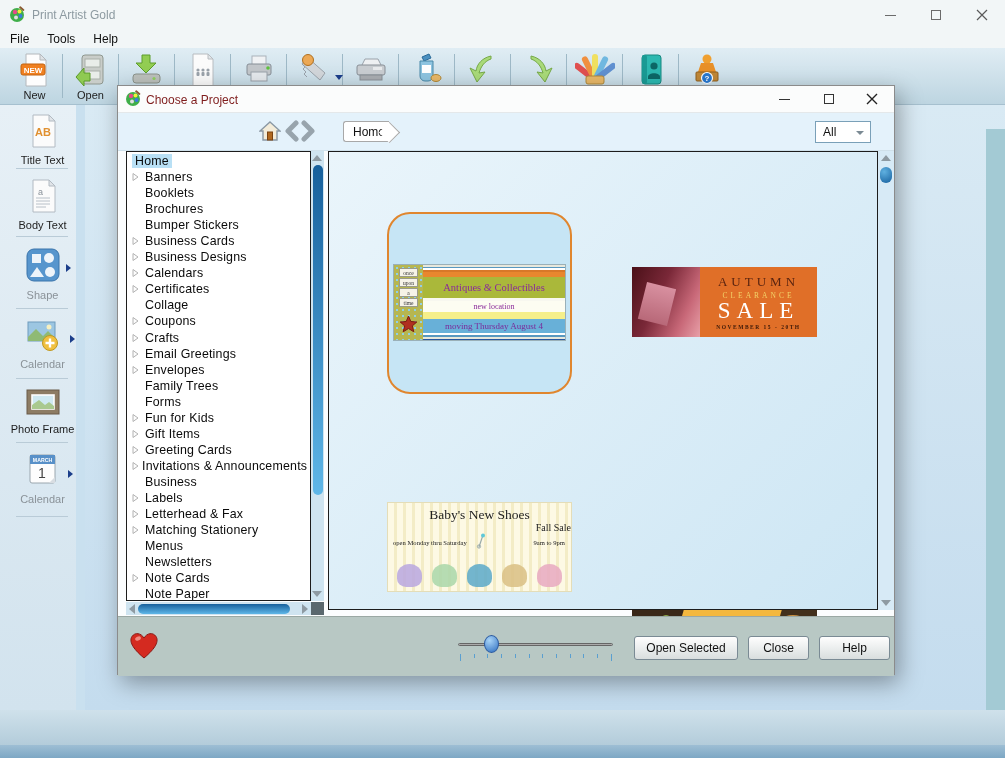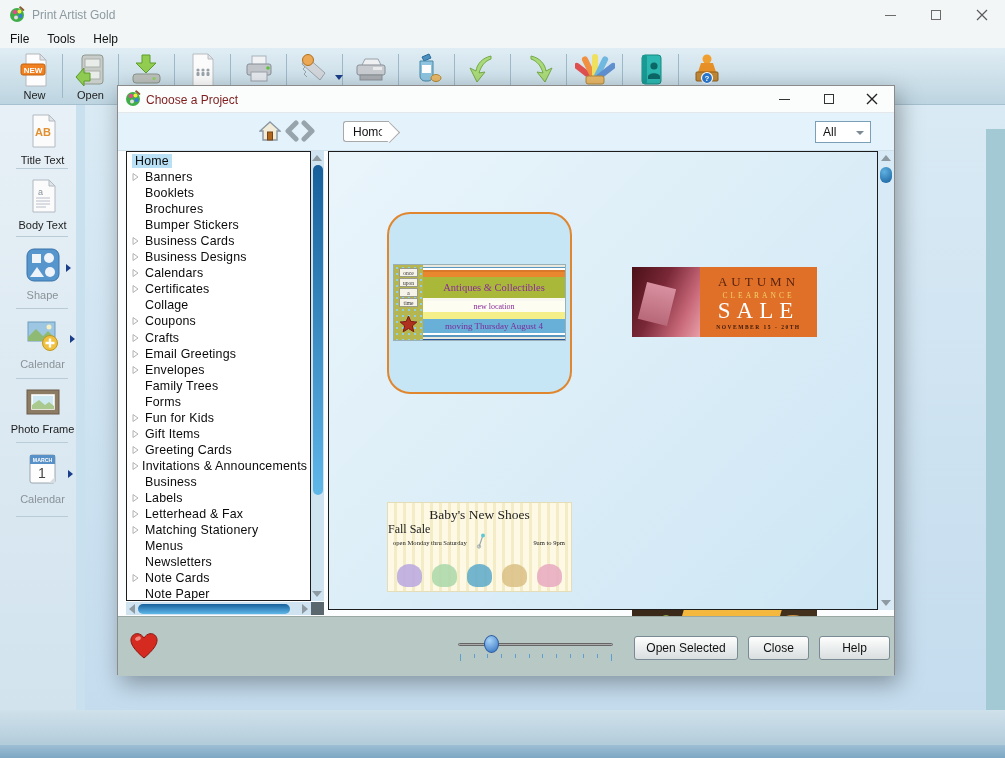--- a/index.html
+++ b/index.html
@@ -115,21 +115,21 @@
   .aut-bag{position:absolute;left:10px;top:18px;width:30px;height:38px;background:linear-gradient(#d890a0,#b86878);transform:rotate(14deg);}
   .aut-right{flex:1;background:#e06f28;display:flex;flex-direction:column;align-items:center;justify-content:center;font-family:"Liberation Serif",serif;}
   .aut-l1{font-size:13px;letter-spacing:4px;color:#5a2410;}
   .aut-l2{font-size:7.5px;letter-spacing:3px;color:#f2d268;margin-top:1px;}
   .aut-l3{font-size:23px;letter-spacing:6px;color:#fff;line-height:.95;}
   .aut-l4{font-size:5.5px;letter-spacing:1.5px;color:#3a1808;font-weight:bold;margin-top:2px;}
 
   
   .baby{background:repeating-linear-gradient(90deg,#fdf9e4 0 6px,#f3ecc6 6px 9px);border:1px solid #e4ddb8;position:relative;font-family:"Liberation Serif",serif;color:#222;}
   .baby-title{text-align:center;font-size:13.5px;margin-top:4px;}
-  .baby-sub{text-align:left;font-size:12px;margin-top:-1px;}
+  .baby-sub{text-align:right;font-size:10px;margin-top:-1px;}
   .baby-left{position:absolute;left:5px;top:36px;font-size:6.6px;}
   .baby-right{position:absolute;right:6px;top:36px;font-size:6.6px;}
   .pin{position:absolute;left:88px;top:30px;}
   .booties{position:absolute;left:4px;right:4px;bottom:4px;display:flex;justify-content:space-around;}
   .bootie{width:25px;height:23px;border-radius:55% 55% 40% 40%;opacity:.85;}
 
   
   .bake{background:#2c1c12;overflow:hidden;position:relative;}
   .bake-left{position:absolute;left:0;top:0;width:58px;height:100%;
      background:radial-gradient(circle at 14px 14px,#d88030 5px,transparent 6px),

